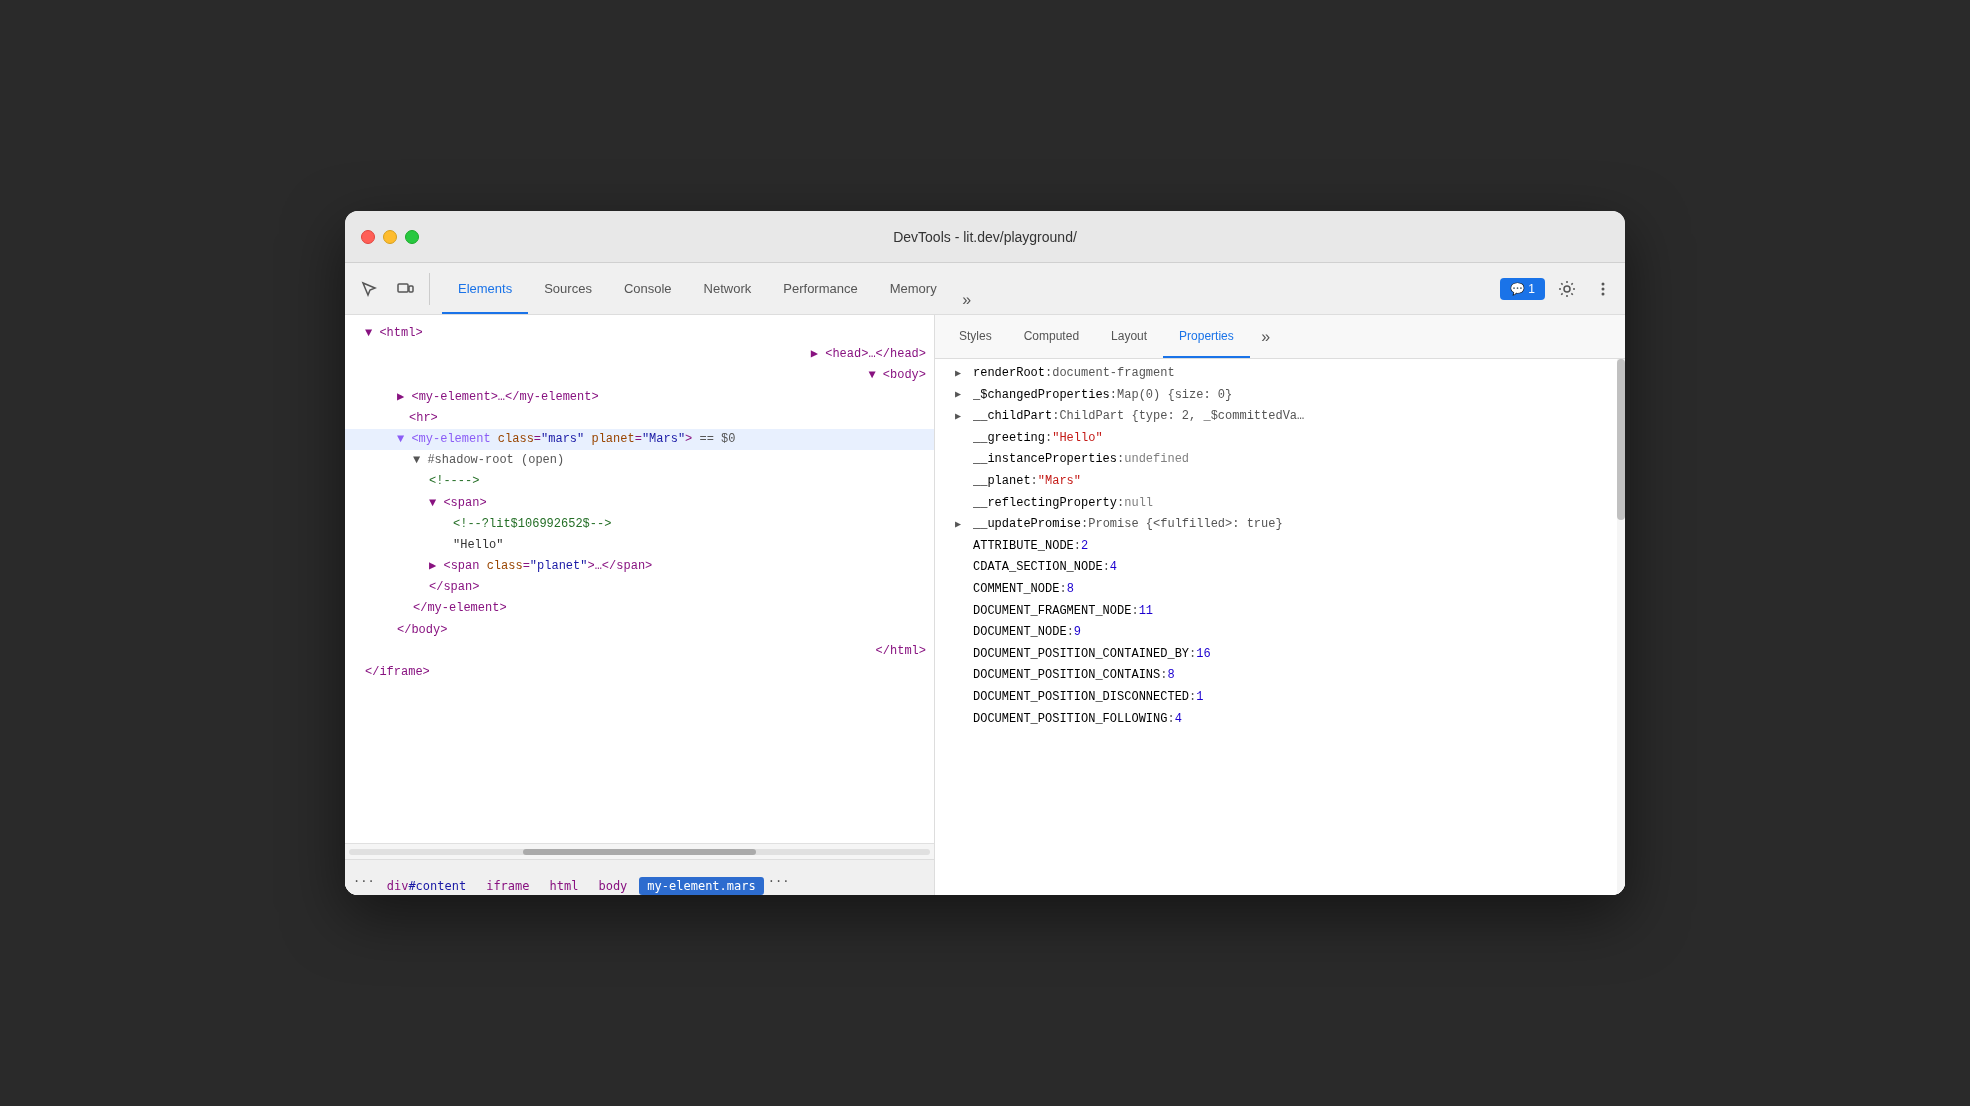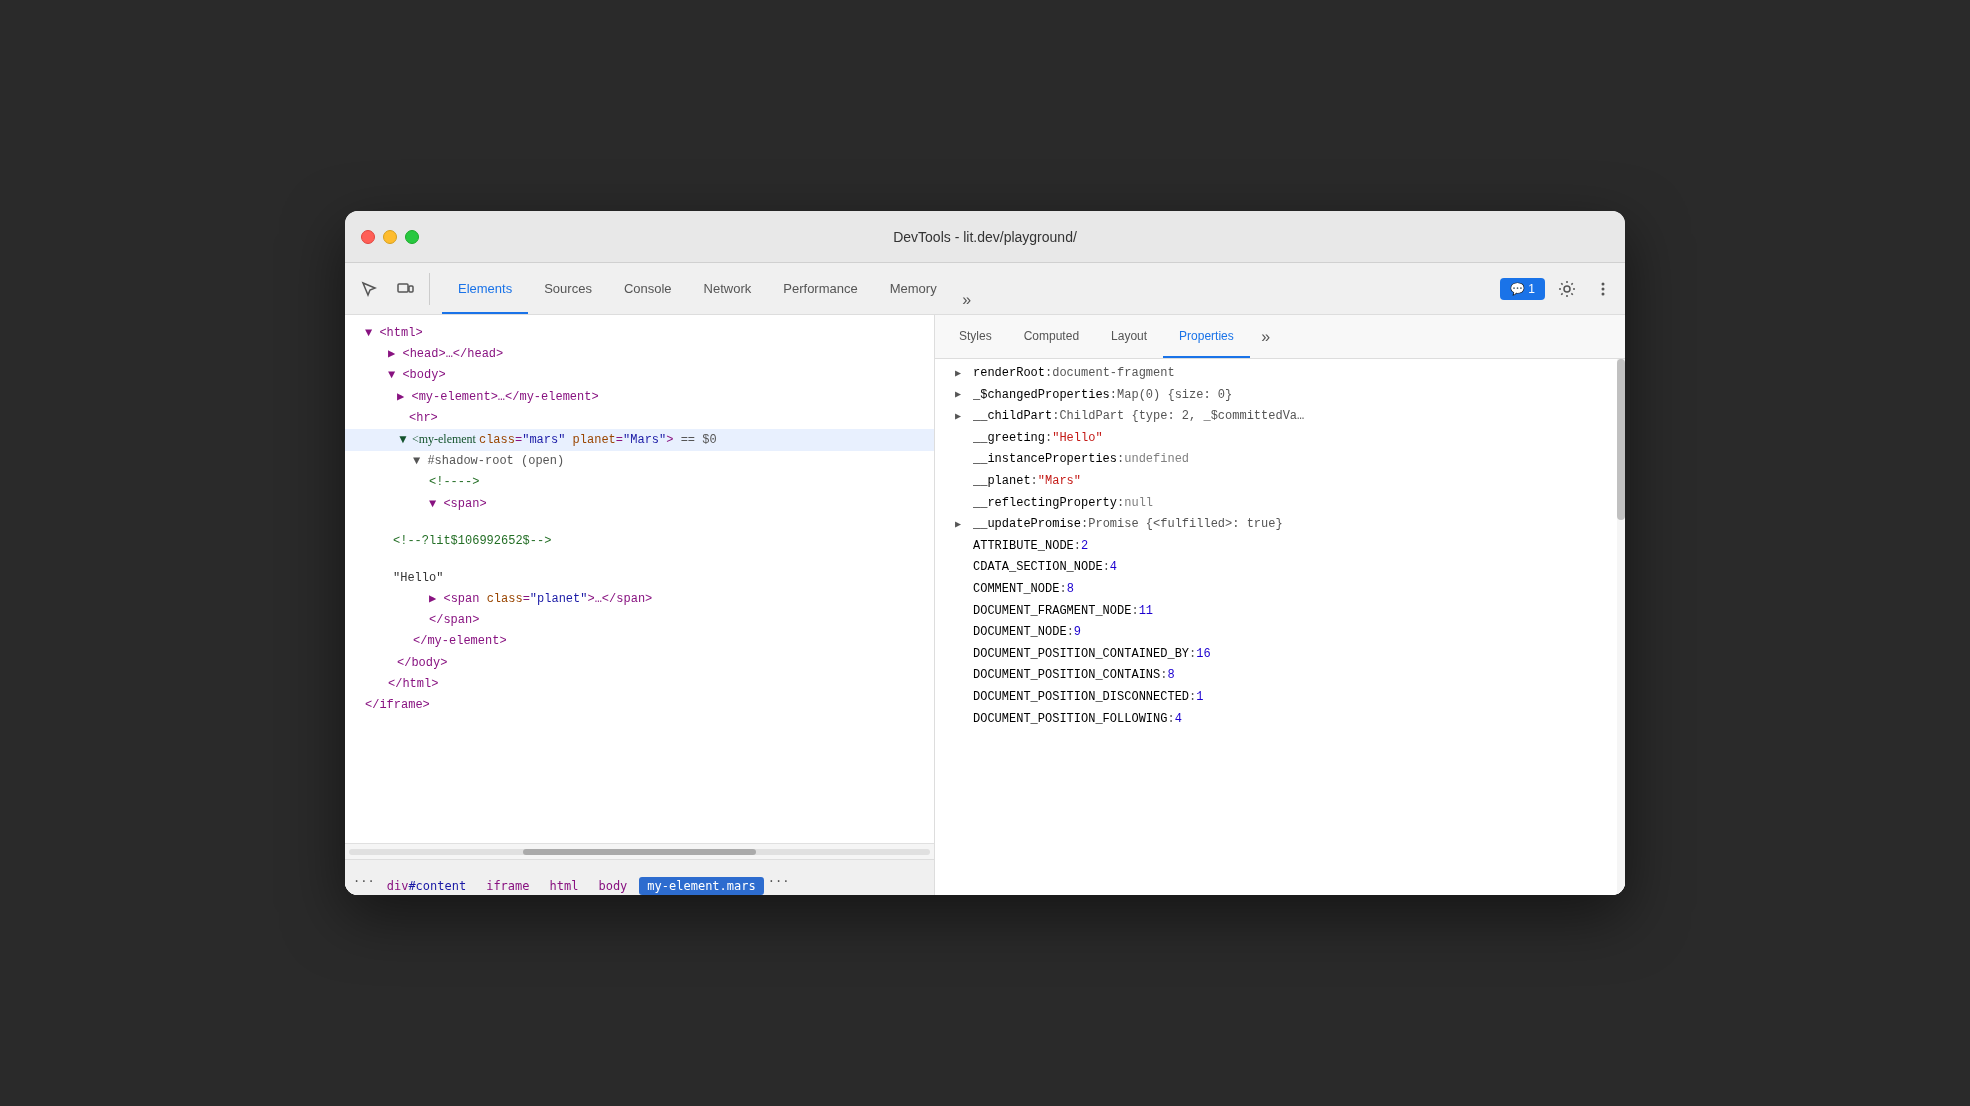--- a/index.html
+++ b/index.html
@@ -173,25 +173,25 @@
       white-space: nowrap;
       cursor: pointer;
     }
     .tree-line.selected { background: #e8f0fe; }
     .tag { color: #881280; }
     .attr-name { color: #994500; }
     .attr-value { color: #1a1aa6; }
     .comment { color: #236e25; }
     .dollar { color: #555; }
     .indent1 { padding-left: 20px; }
-    .indent2 { padding-left: 43px; }
+    .indent2 { padding-left: 24px; text-align: right; }
     .indent3 { padding-left: 52px; }
     .indent4 { padding-left: 68px; }
     .indent5 { padding-left: 84px; }
-    .indent6 { padding-left: 48px; margin-top: 16px; }
+    .indent6 { padding-left: 108px; }
     .scrollbar-area {
       height: 16px;
       background: #f5f5f5;
       border-top: 1px solid #e0e0e0;
       display: flex;
       align-items: center;
       padding: 0 4px;
     }
     .scrollbar-track {
       flex: 1;
@@ -424,21 +424,21 @@
 
           <div class="tree-line indent3">
             <span class="tag">▶ &lt;my-element&gt;…&lt;/my-element&gt;</span>
           </div>
 
           <div class="tree-line indent3">
             <span style="padding-left:12px;" class="tag">&lt;hr&gt;</span>
           </div>
 
           <div class="tree-line indent3 selected">
-            <span class="tag" style="color:#14532d;font-family:Liberation Serif, serif;">▼ &lt;my-element </span><span class="attr-name">class</span><span class="tag">=</span><span class="attr-value">"mars"</span><span class="tag"> </span><span class="attr-name">planet</span><span class="tag">=</span><span class="attr-value">"Mars"</span><span class="tag">&gt;</span><span class="dollar"> == $0</span>
+            <span class="tag" style="color:#8b5cf6;">▼ &lt;my-element </span><span class="attr-name">class</span><span class="tag">=</span><span class="attr-value">"mars"</span><span class="tag"> </span><span class="attr-name">planet</span><span class="tag">=</span><span class="attr-value">"Mars"</span><span class="tag">&gt;</span><span class="dollar"> == $0</span>
           </div>
 
           <div class="tree-line indent4">
             <span style="color:#555;">▼ #shadow-root (open)</span>
           </div>
 
           <div class="tree-line indent5">
             <span class="comment">&lt;!----&gt;</span>
           </div>
 

